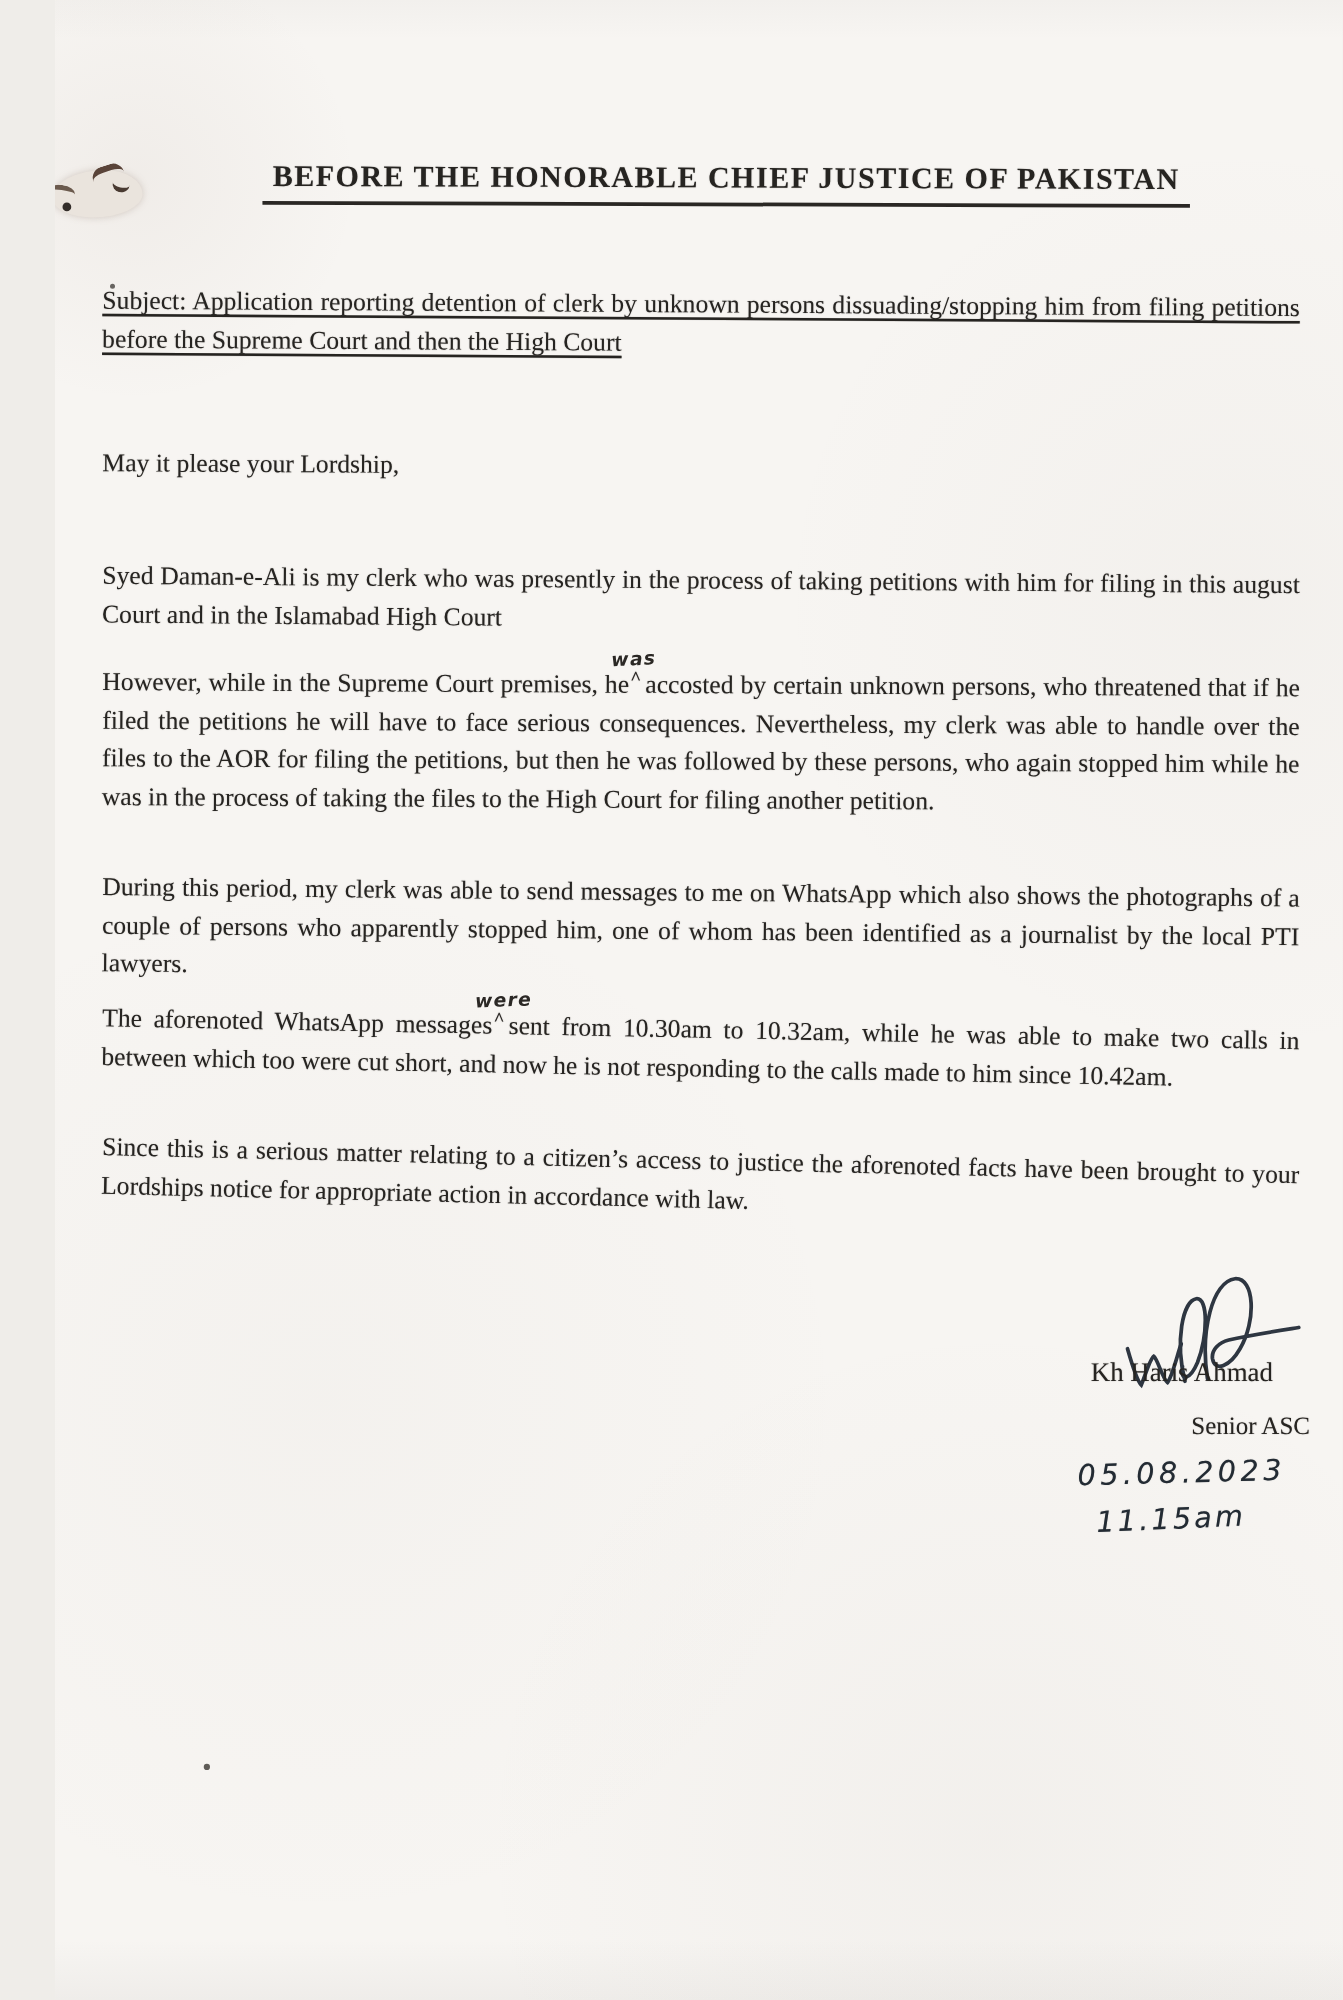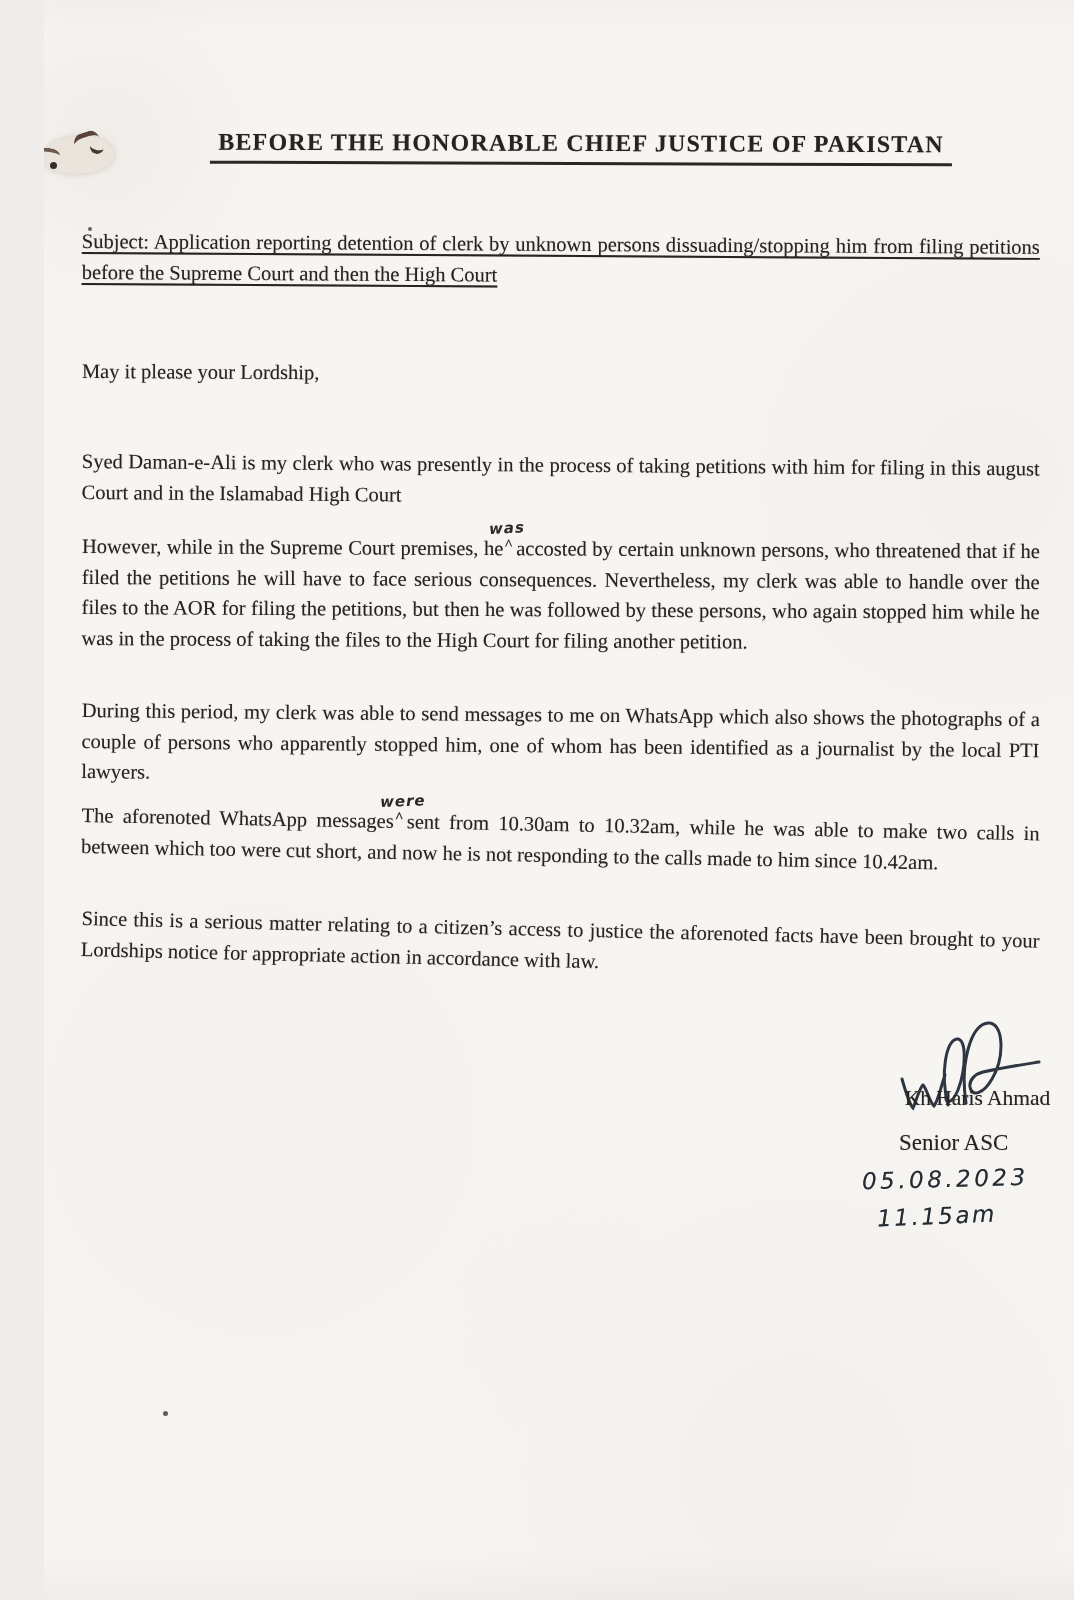--- a/index.html
+++ b/index.html
@@ -75,26 +75,26 @@
     transform: rotate(-3deg);
     text-shadow: none;
   }
   .ins .caret {
     position: absolute; left: 1px; bottom: -0.28em;
     font-size: 15px; font-weight: bold; color: #2b2825;
   }
   
   .sig-svg { position: absolute; left: 852px; top: 1012px; }
   .sig-name {
-    position: absolute; left: 836px; top: 1086px; width: 195px;
+    position: absolute; left: 804px; top: 1086px; width: 195px;
     font-size: 21.5px; text-align: center;
   }
   .sig-designation {
-    position: absolute; left: 855px; top: 1130px; width: 145px;
-    font-size: 23px; text-align: left;
+    position: absolute; left: 884px; top: 1130px; width: 145px;
+    font-size: 20px; text-align: center;
   }
   .hw-date, .hw-time {
     position: absolute;
     font-family: "DejaVu Sans", sans-serif;
     font-style: italic;
     color: #232b33;
     text-shadow: 0 0 0.6px rgba(35,43,51,0.5);
     white-space: nowrap;
   }
   .hw-date { left: 818px; top: 1166px; font-size: 23px; letter-spacing: 3.5px; transform: rotate(-1.5deg); }

